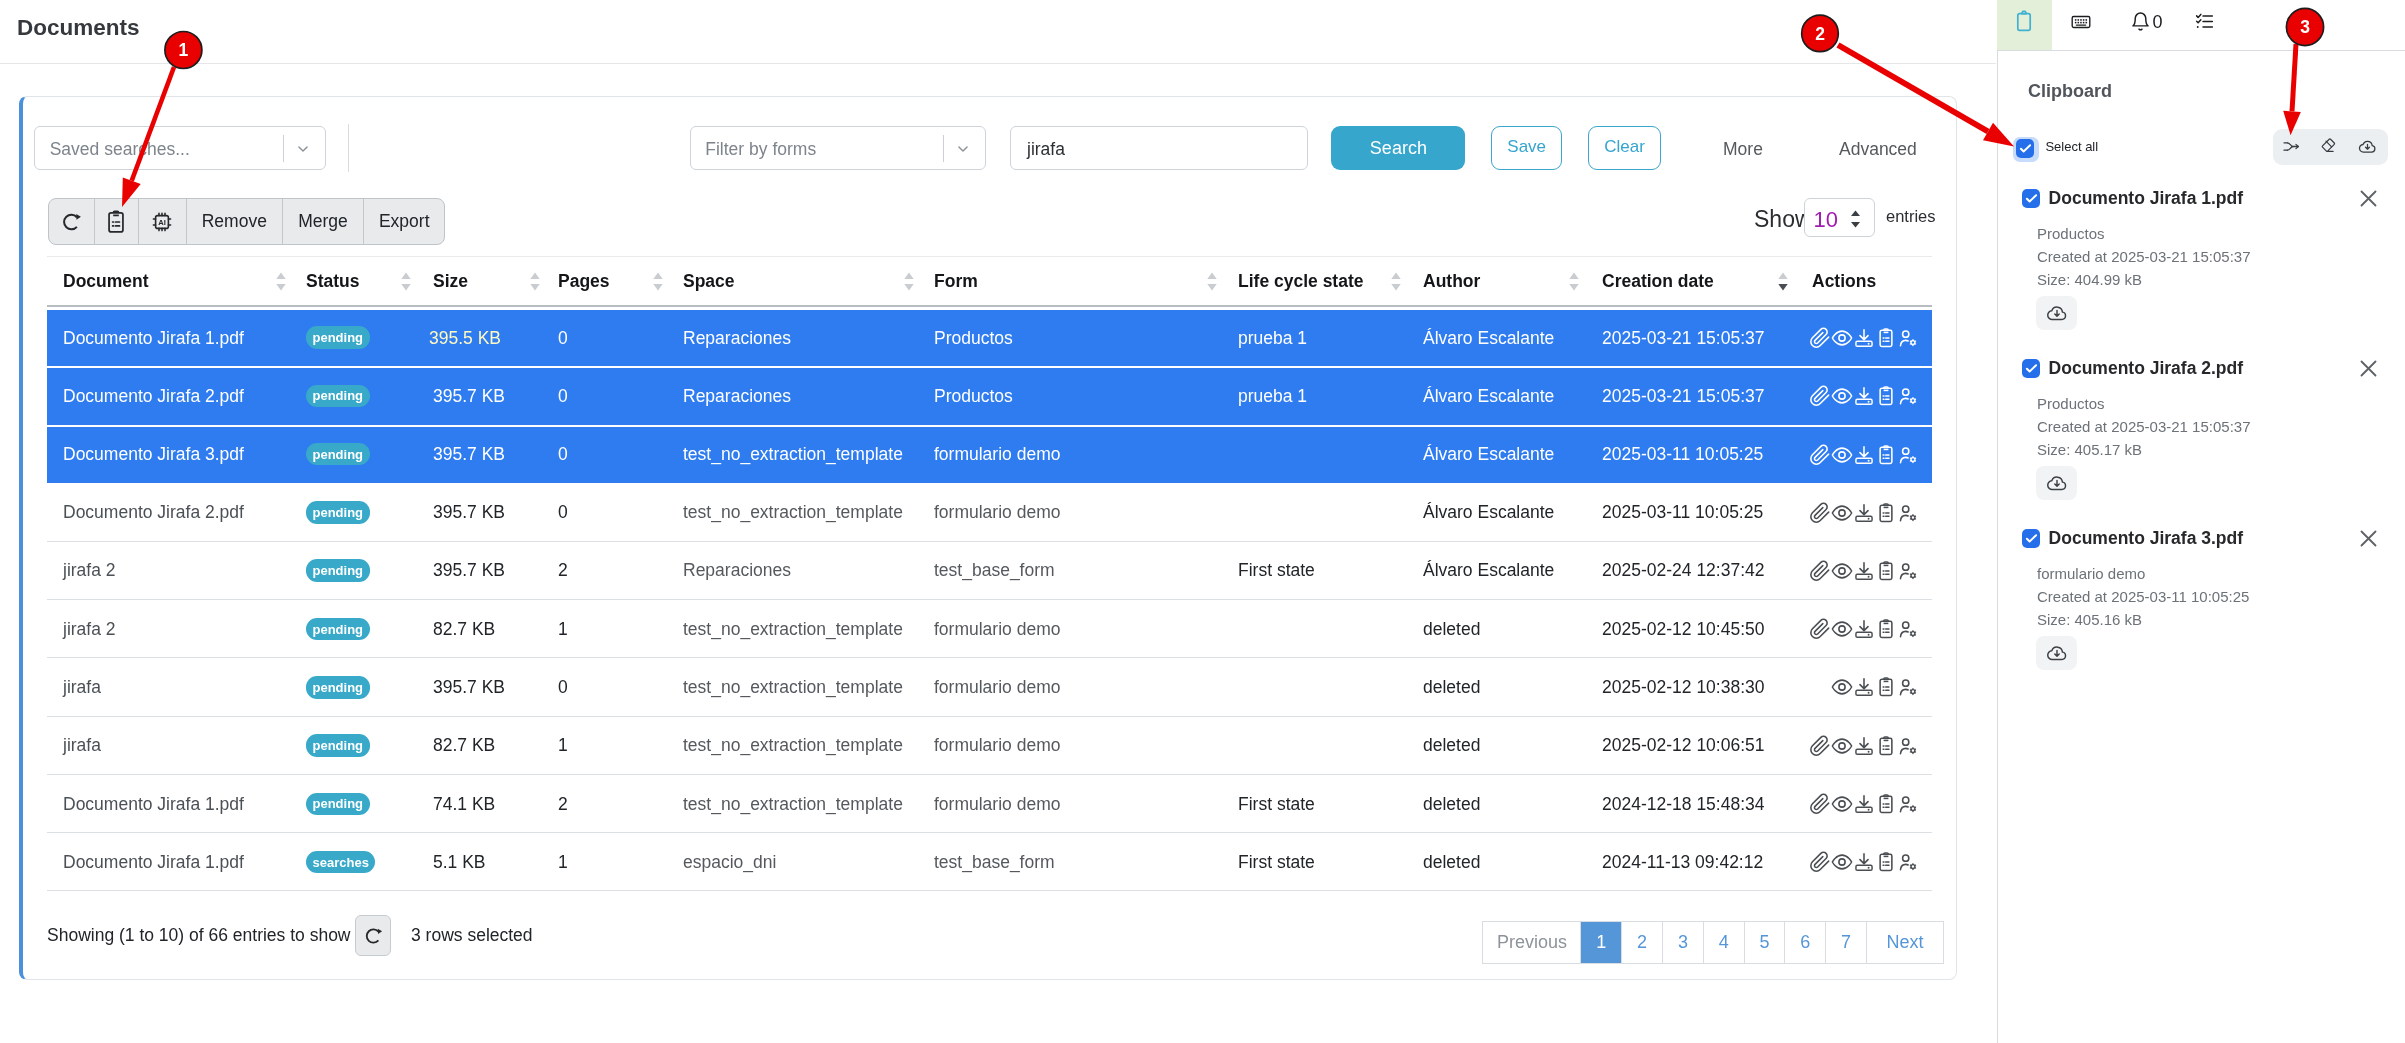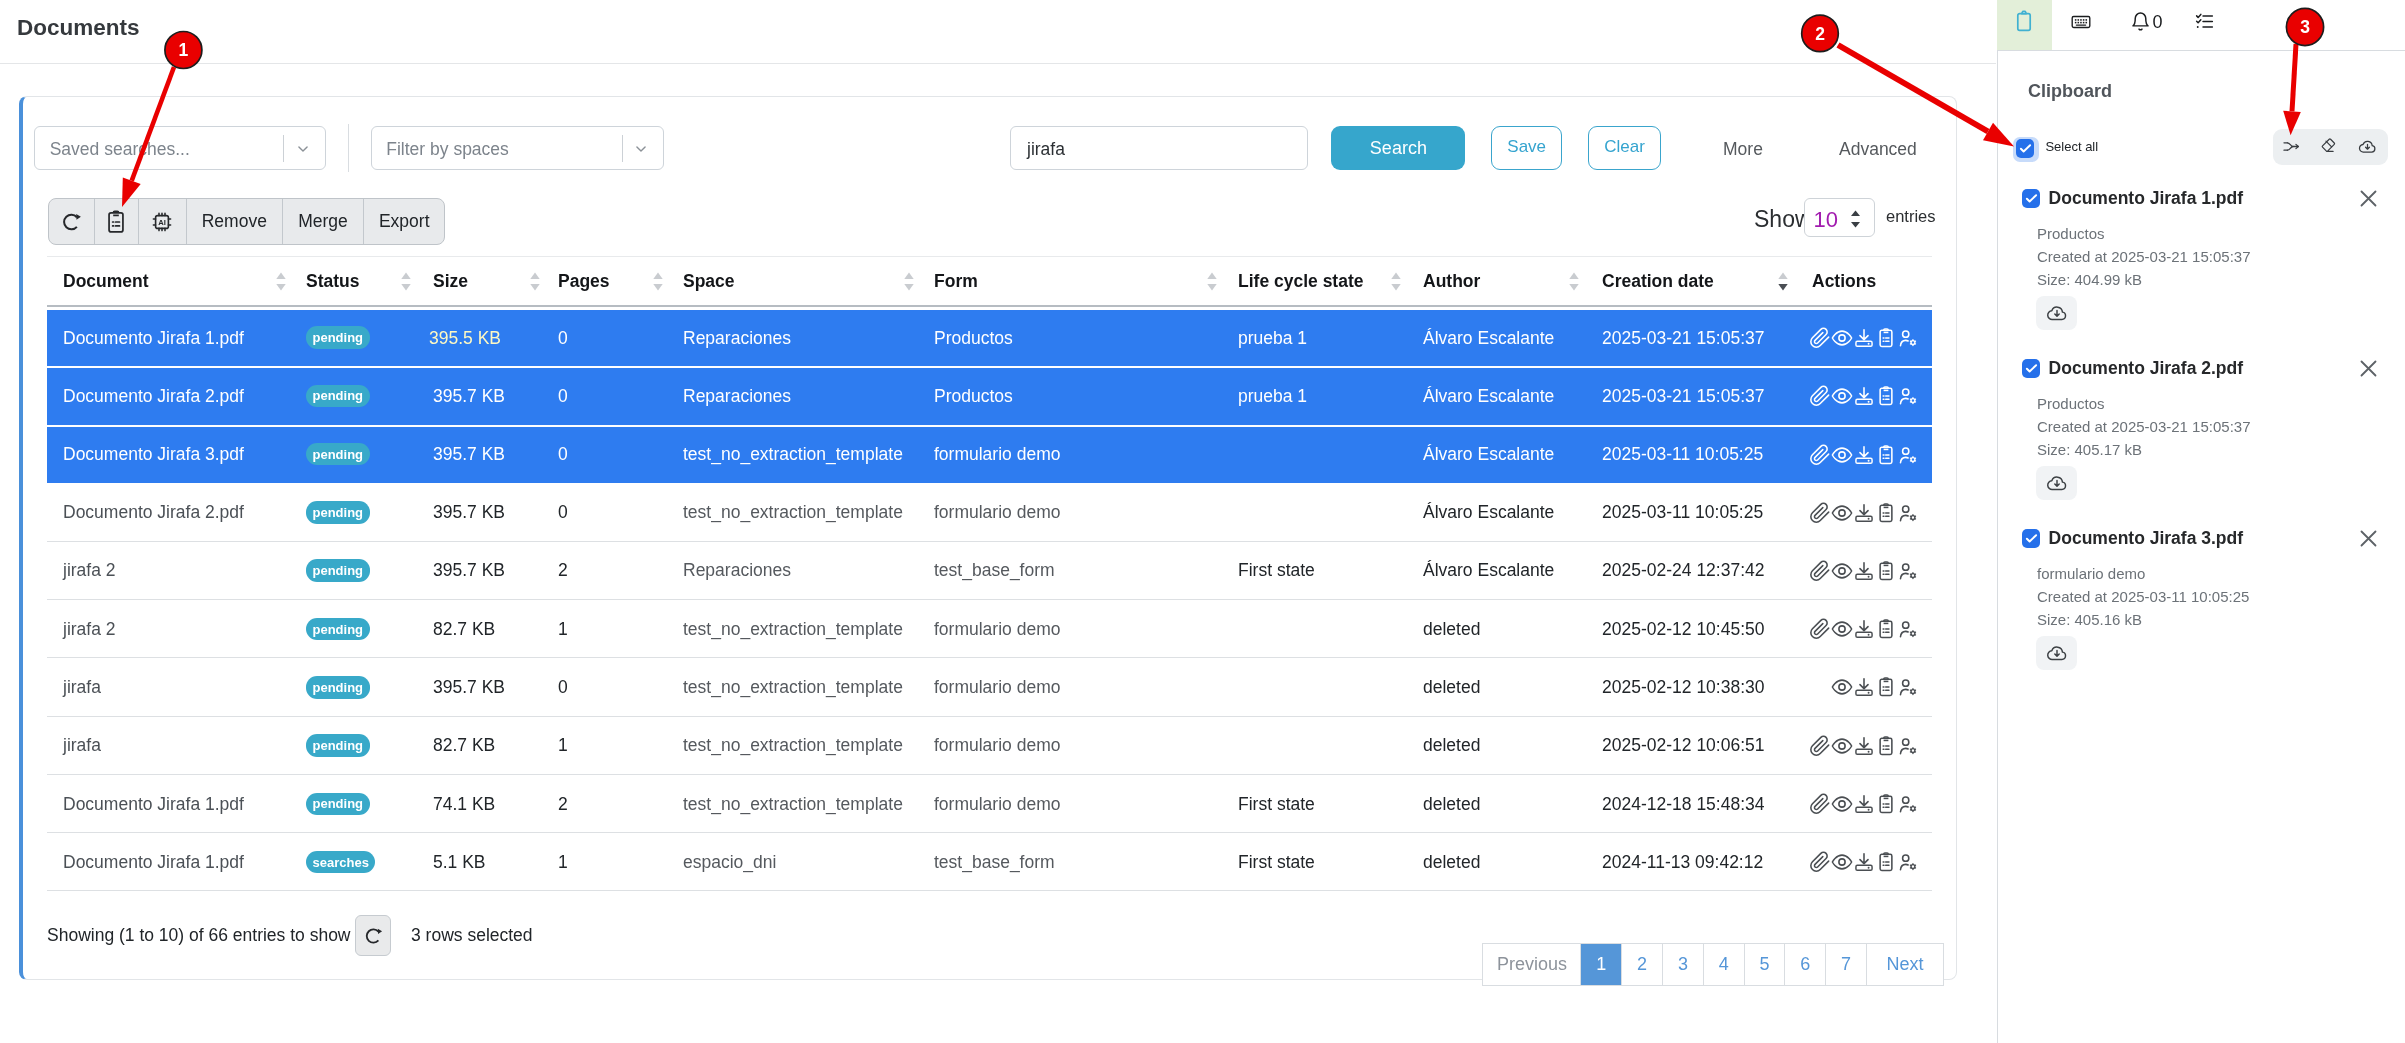--- a/index.html
+++ b/index.html
@@ -25,21 +25,21 @@
 .trow{position:absolute;left:47px;width:1885px;height:58.3px}
 .trow.sel{background:#2e7cf0;height:56.3px;margin-top:1.5px}
 .trow:not(.sel){border-bottom:1px solid #dde0e3}
 .cell{position:absolute;top:0;height:58.3px;display:flex;align-items:center;font-size:17.5px;white-space:nowrap}
 .trow.sel .cell{height:56.3px}
 .badge{position:absolute;top:17.8px;height:22.5px;background:#38a9c9;border-radius:11px;color:#fff;font-size:13px;font-weight:bold;padding:0 6.5px;display:flex;align-items:center}
 .trow.sel .badge{top:16.3px}
 .aic{display:flex;align-items:center}
 .aic svg{margin:0}
 .fbtn{left:355px;top:915.3px;width:36px;height:40.4px;background:#e9eaeb;border:1px solid #c6cbd0;border-radius:6px;display:flex;align-items:center;justify-content:center}
-.pag{left:1482.4px;top:943px;height:42.7px;border:1px solid #d9dde1;border-radius:0;display:flex;overflow:hidden;background:#fff}
+.pag{left:1482.4px;top:921px;height:42.7px;border:1px solid #d9dde1;border-radius:0;display:flex;overflow:hidden;background:#fff}
 .pcell{min-width:40.8px;height:100%;display:flex;align-items:center;justify-content:center;font-size:18px;color:#5596d8;border-right:1px solid #d9dde1;padding:0 1px}
 .pcell:last-child{border-right:none}
 .pcell.prev{width:98px;color:#8d939b}
 .pcell.nxt{width:76px}
 .pcell.act{background:#5596d8;color:#fff}
 .cbx{width:18px;height:18.5px;background:#2570ea;border-radius:5px;display:flex;align-items:center;justify-content:center}
 .ctitle{font-size:17.5px;font-weight:bold;color:#26282a;white-space:nowrap}
 .cmeta{font-size:15px;color:#6c7278;white-space:nowrap}
 .dlbtn{width:41px;height:34.5px;background:#f1f3f5;border-radius:8px;display:flex;align-items:center;justify-content:center}
 .xbtn{width:21px;height:21px}
@@ -50,24 +50,24 @@
 <div class="hr1"></div>
 <div class="card"></div>
 <div class="sel2 abs" style="left:34.4px;width:291.6px">
       <span class="ph">Saved searches...</span>
       <span class="sep2" style="left:248.10000000000002px"></span>
       <span class="abs" style="left:260.6px;top:15px"><svg width="14" height="14" viewBox="0 0 24 24" fill="none" style="">
           <path d="M5 8.5l7 7 7-7" stroke="#8b9197" stroke-width="2.4" stroke-linecap="round" stroke-linejoin="round"></path>
         </svg></span>
     </div>
     <div class="abs" style="left:347.5px;top:124px;width:1px;height:48px;background:#d9dde1"></div>
-    <div class="sel2 abs" style="left:371px;width:293px">
-      <span class="ph">Filter by spaces</span>
-      <span class="sep2" style="left:249.5px"></span>
-      <span class="abs" style="left:262px;top:15px"><svg width="14" height="14" viewBox="0 0 24 24" fill="none" style="">
+    <div class="sel2 abs" style="left:690px;width:295.6px">
+      <span class="ph">Filter by forms</span>
+      <span class="sep2" style="left:252.10000000000002px"></span>
+      <span class="abs" style="left:264.6px;top:15px"><svg width="14" height="14" viewBox="0 0 24 24" fill="none" style="">
           <path d="M5 8.5l7 7 7-7" stroke="#8b9197" stroke-width="2.4" stroke-linecap="round" stroke-linejoin="round"></path>
         </svg></span>
     </div>
     <div class="abs inputbox" style="left:1010px;width:298px">jirafa</div>
 <div class="abs btn-search">Search</div>
     <div class="abs btn-o" style="left:1491.2px;width:71px">Save</div>
     <div class="abs btn-o" style="left:1588px;width:73px">Clear</div>
     <div class="abs lnk" style="left:1723px">More</div>
     <div class="abs lnk" style="left:1839px">Advanced</div>
 <div class="abs tbgroup">

